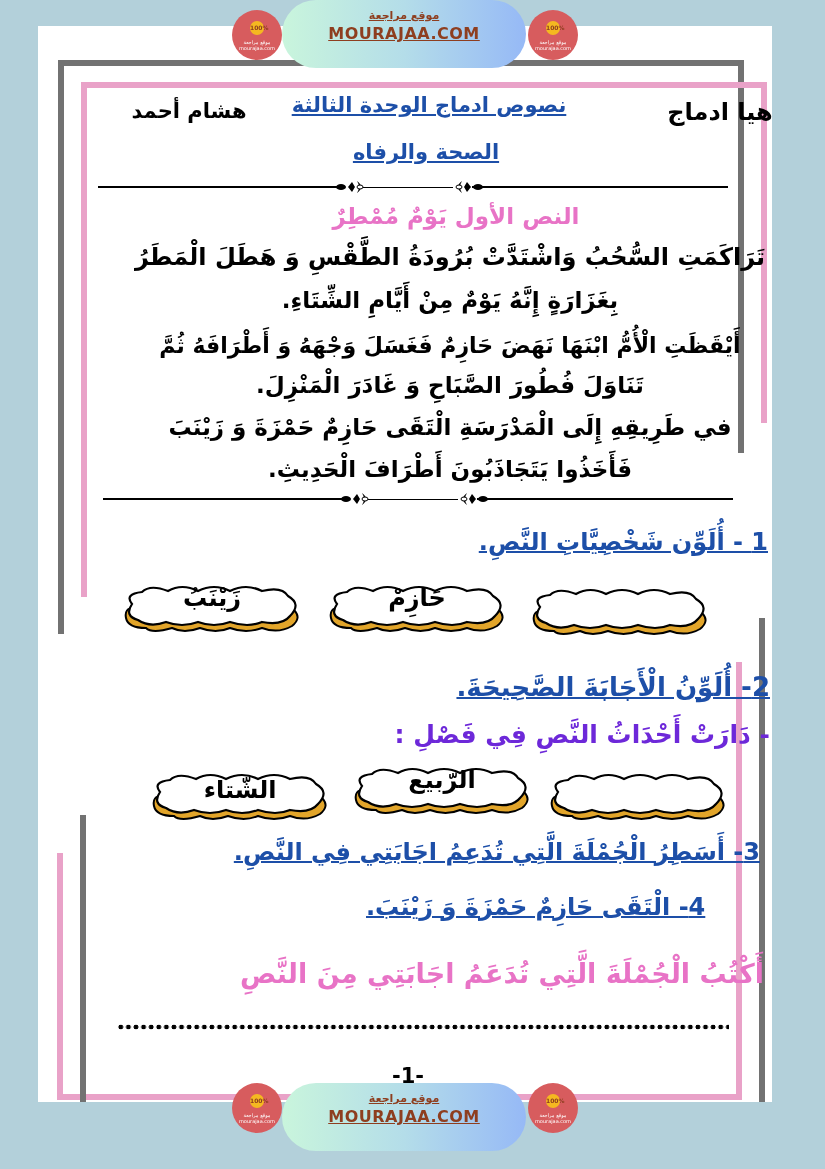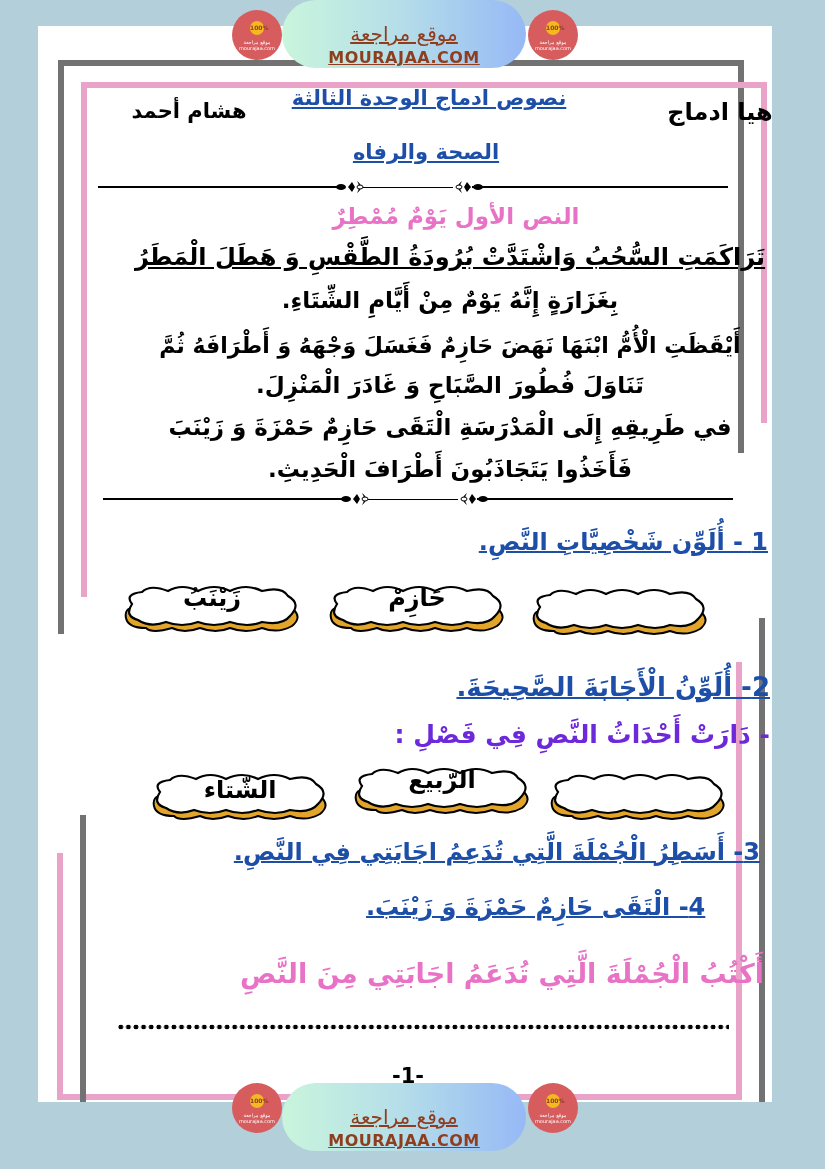--- a/index.html
+++ b/index.html
@@ -16,21 +16,21 @@
   .gray { background: #727272; }
   .pink { background: #e9a2c8; }
 
   
   .banner {
     position: absolute; left: 282px; width: 244px; height: 68px;
     border-radius: 34px;
     background: linear-gradient(90deg, #c9f5dc 0%, #b4dde9 50%, #96b9f6 100%);
     text-align: center; color: #8e3e1f; z-index: 5;
   }
-  .banner .ar { font-size: 20px; font-weight: normal; text-decoration: underline; margin-top: 22px; direction: rtl; }
+  .banner .ar { font-size: 11px; font-weight: bold; text-decoration: underline; margin-top: 9px; direction: rtl; }
   .banner .en { font-size: 16px; font-weight: bold; text-decoration: underline; letter-spacing: 0.5px; margin-top: 2px; }
   .badge {
     position: absolute; width: 50px; height: 50px; border-radius: 50%;
     background: #d75c5e; z-index: 5; text-align: center;
   }
   .badge .sun {
     position: absolute; left: 18px; top: 11px; width: 14px; height: 14px; border-radius: 50%;
     background: #f5b820; font-size: 6px; line-height: 14px; color: #8e3e1f; font-weight: bold;
   }
   .badge .tiny { position: absolute; left: 0; right: 0; top: 29px; font-size: 5px; color: #fff; line-height: 6px; }
@@ -90,21 +90,21 @@
   <div class="ar">موقع مراجعة</div>
   <div class="en">MOURAJAA.COM</div>
 </div>
 <div class="badge" style="left:528px;top:10px;">
   <div class="sun">100%</div>
   <div class="tiny">موقع مراجعة mourajaa.com</div>
 </div>
 
 <div class="abs hdr-name rtl" style="left:628px;top:98px;width:112px;font-size:24px;">هيا ادماج</div>
 <div class="abs hdr-name rtl" style="left:88px;top:99px;width:130px;">هشام أحمد</div>
-<div class="abs title-blue rtl" style="left:238px;top:86px;width:310px;text-decoration:underline;">نصوص ادماج الوحدة الثالثة</div>
+<div class="abs title-blue rtl" style="left:238px;top:93px;width:310px;text-decoration:underline;">نصوص ادماج الوحدة الثالثة</div>
 <div class="abs title-blue rtl" style="left:290px;top:140px;width:200px;">الصحة والرفاه</div>
 
 <div class="divider" style="left:98px;top:179px;width:630px;">
   <div class="rule" style="left:0;width:242px;"></div>
   <div class="rule" style="left:374px;width:256px;"></div>
   <div class="rule" style="left:265px;width:90px;height:1px;top:8px;"></div>
   <svg style="position:absolute;left:238px;top:0;" width="30" height="16">
       <ellipse cx="5" cy="8" rx="5" ry="3" fill="#000"></ellipse>
       <path d="M12 8 L16 3 L19 8 L16 13Z" fill="#000"></path>
       <path d="M21 2 Q29 8 21 14 Q25 8 21 2Z" fill="#000"></path>
@@ -112,21 +112,21 @@
     </svg>
   <svg style="position:absolute;left:355px;top:0;" width="30" height="16">
       <ellipse cx="25" cy="8" rx="5" ry="3" fill="#000"></ellipse>
       <path d="M18 8 L14 3 L11 8 L14 13Z" fill="#000"></path>
       <path d="M9 2 Q1 8 9 14 Q5 8 9 2Z" fill="#000"></path>
       <ellipse cx="6" cy="8" rx="3" ry="2" fill="#fff" stroke="#000" stroke-width="1"></ellipse>
     </svg>
 </div>
 
 <div class="abs pink-text rtl" style="left:170px;top:203px;width:500px;font-size:23px;">النص الأول يَوْمٌ مُمْطِرٌ</div>
-<div class="abs body-text rtl" style="left:84px;top:242px;width:660px;font-size:24px;text-decoration:underline;">تَرَاكَمَتِ السُّحُبُ وَاشْتَدَّتْ بُرُودَةُ الطَّقْسِ وَ هَطَلَ الْمَطَرُ</div>
+<div class="abs body-text rtl" style="left:84px;top:242px;width:660px;font-size:24px;">تَرَاكَمَتِ السُّحُبُ وَاشْتَدَّتْ بُرُودَةُ الطَّقْسِ وَ هَطَلَ الْمَطَرُ</div>
 <div class="abs body-text rtl" style="left:84px;top:285px;width:660px;">بِغَزَارَةٍ إِنَّهُ يَوْمٌ مِنْ أَيَّامِ الشِّتَاءِ.</div>
 <div class="abs body-text rtl" style="left:84px;top:330px;width:660px;font-size:22px;">أَيْقَظَتِ الْأُمُّ ابْنَهَا نَهَضَ حَازِمٌ فَغَسَلَ وَجْهَهُ وَ أَطْرَافَهُ ثُمَّ</div>
 <div class="abs body-text rtl" style="left:84px;top:370px;width:660px;">تَنَاوَلَ فُطُورَ الصَّبَاحِ وَ غَادَرَ الْمَنْزِلَ.</div>
 <div class="abs body-text rtl" style="left:84px;top:412px;width:660px;">في طَرِيقِهِ إِلَى الْمَدْرَسَةِ الْتَقَى حَازِمٌ حَمْزَةَ وَ زَيْنَبَ</div>
 <div class="abs body-text rtl" style="left:84px;top:454px;width:660px;">فَأَخَذُوا يَتَجَاذَبُونَ أَطْرَافَ الْحَدِيثِ.</div>
 
 <div class="divider" style="left:103px;top:491px;width:630px;">
   <div class="rule" style="left:0;width:240px;"></div>
   <div class="rule" style="left:374px;width:256px;"></div>
   <div class="rule" style="left:265px;width:90px;height:1px;top:8px;"></div>

